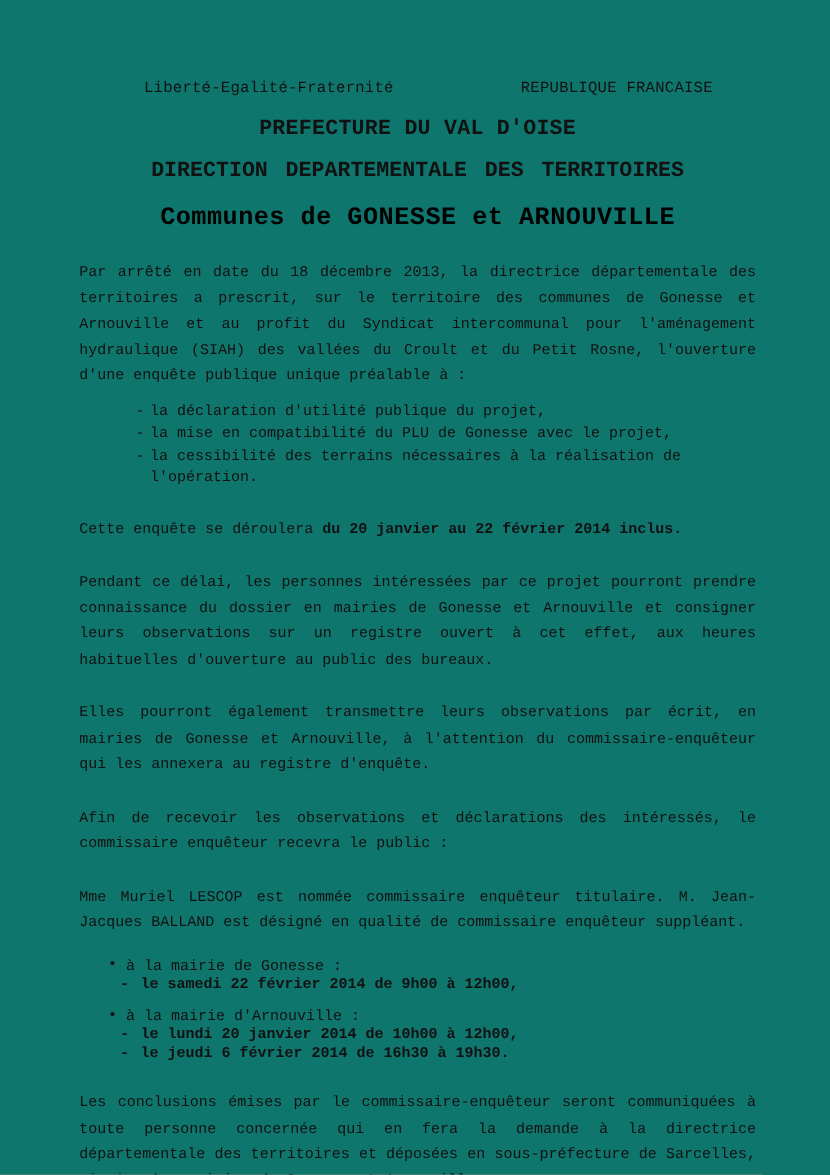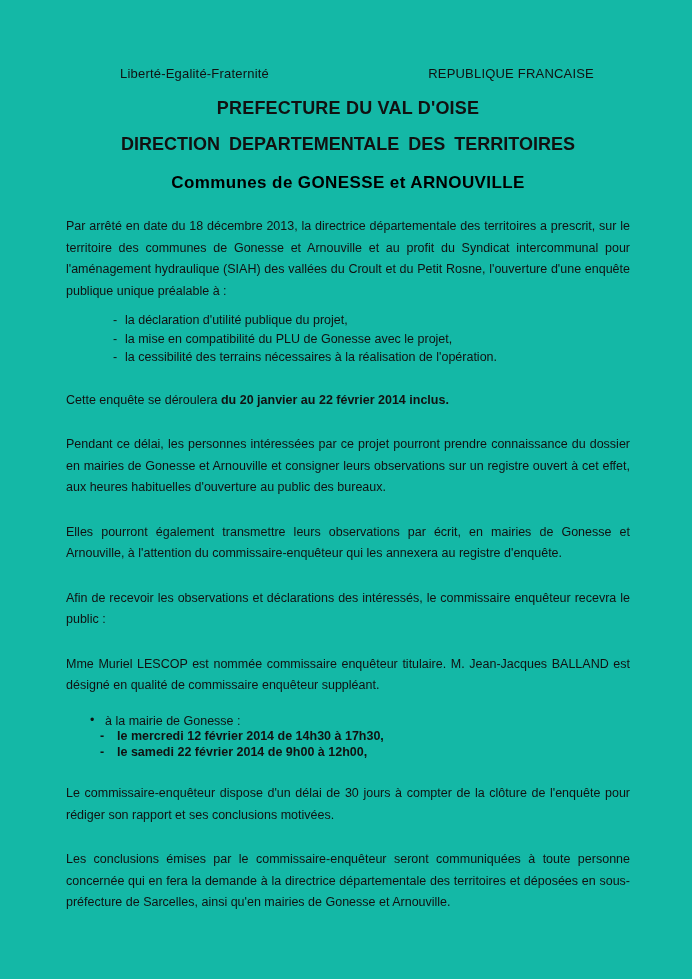--- a/index.html
+++ b/index.html
@@ -54,21 +54,21 @@
     text-align: center;
     font-size: 40px;
     font-weight: bold;
     letter-spacing: 0.5px;
     color: #000;
     white-space: nowrap;
   }
   .sub-title {
     margin: 18px 0 0 0;
     text-align: center;
-    font-size: 17px;
+    font-size: 21px;
     font-weight: bold;
     letter-spacing: 0.4px;
     color: #000;
   }
   
   .body-text {
     font-size: 12.5px;
     line-height: 21.5px;
   }
   p.para {
@@ -124,21 +124,21 @@
     position: absolute;
     left: 0;
     font-weight: bold;
   }
   .gap-large { margin-top: 31px; }
   b.inline-bold { font-weight: bold; }
 </style>
 </head>
 <body>
 
-<div class="page" style="background: #14b8a6; color: rgb(17, 17, 17);">
+<div class="page" style="background: #0f766e; color: rgb(17, 17, 17); font-family: Liberation Mono, monospace;">
 
   <div class="topline">
     <span>Liberté-Egalité-Fraternité</span>
     <span>REPUBLIQUE FRANCAISE</span>
   </div>
 
   <div class="prefecture">PREFECTURE DU VAL D'OISE</div>
   <div class="direction">DIRECTION DEPARTEMENTALE DES TERRITOIRES</div>
 
 
@@ -160,24 +160,29 @@
 
     <p class="para">Elles pourront également transmettre leurs observations par écrit, en mairies de Gonesse et Arnouville, à l'attention du commissaire-enquêteur qui les annexera au registre d'enquête.</p>
 
     <p class="para">Afin de recevoir les observations et déclarations des intéressés, le commissaire enquêteur recevra le public :</p>
 
     <p class="para">Mme Muriel LESCOP est nommée commissaire enquêteur titulaire. M. Jean-Jacques BALLAND est désigné en qualité de commissaire enquêteur suppléant.</p>
 
     <div class="session">
       <div class="session-location">à la mairie de Gonesse :</div>
       <ul class="times">
-        <li>le mercredi 12 février 2014 de 14h30 à 17h30,</li>
         <li>le samedi 22 février 2014 de 9h00 à 12h00,</li>
       </ul>
     </div>
 
+    <div class="session">
+      <div class="session-location">à la mairie d'Arnouville :</div>
+      <ul class="times">
+        <li>le lundi 20 janvier 2014 de 10h00 à 12h00,</li>
+        <li>le jeudi 6 février 2014 de 16h30 à 19h30.</li>
+      </ul>
+    </div>
 
-    <p class="para gap-large">Le commissaire-enquêteur dispose d'un délai de 30 jours à compter de la clôture de l'enquête pour rédiger son rapport et ses conclusions motivées.</p>
 
     <p class="para">Les conclusions émises par le commissaire-enquêteur seront communiquées à toute personne concernée qui en fera la demande à la directrice départementale des territoires et déposées en sous-préfecture de Sarcelles, ainsi qu'en mairies de Gonesse et Arnouville.</p>
 
   </div>
 </div>
 
 </body></html>

